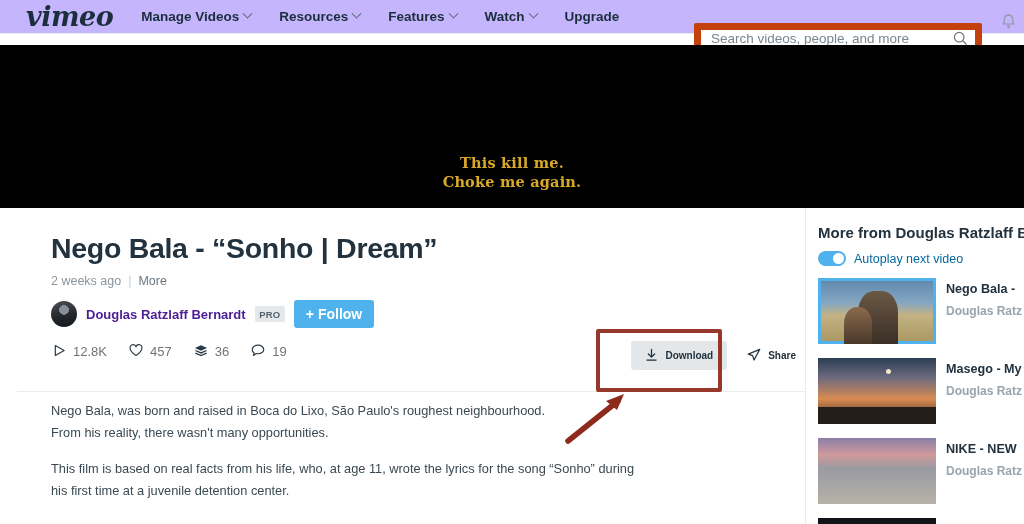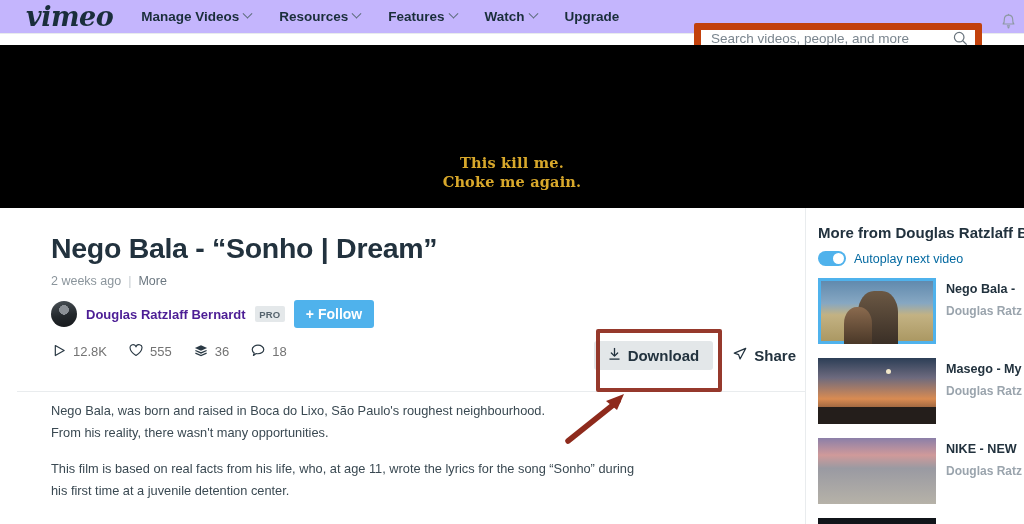--- a/index.html
+++ b/index.html
@@ -202,21 +202,21 @@
     align-items: center;
     gap: 6px;
   }
   .btn {
     display: flex;
     align-items: center;
     gap: 7px;
     height: 29px;
     padding: 0 14px;
     border-radius: 3px;
-    font-size: 15px;
+    font-size: 10px;
     font-weight: bold;
     color: #22323e;
     background: transparent;
     border: 0;
     cursor: pointer;
     font-family: "Liberation Sans", sans-serif;
     white-space: nowrap;
   }
   .btn.filled { background: #e3e7e9; }
 
@@ -431,41 +431,41 @@
         </span>
         <span>12.8K</span>
       </div>
 
       <div class="stat">
         <span>
           <svg width="14" height="13" viewBox="0 0 16 14">
             <path d="M8 12.6S1.3 8.4 1.3 4.5A3.2 3.2 0 0 1 8 2.9a3.2 3.2 0 0 1 6.7 1.6c0 3.9-6.7 8.1-6.7 8.1z" fill="none" stroke="#2b3a45" stroke-width="1.3" stroke-linejoin="round"></path>
           </svg>
         </span>
-        <span>555</span>
+        <span>457</span>
       </div>
 
       <div class="stat">
         <span>
           <svg width="14" height="13" viewBox="0 0 16 14">
             <path d="M8 1 15 4.1 8 7.2 1 4.1z" fill="#2b3a45"></path>
             <path d="M1.6 7 8 9.8 14.4 7" fill="none" stroke="#2b3a45" stroke-width="1.5"></path>
             <path d="M1.6 10 8 12.8 14.4 10" fill="none" stroke="#2b3a45" stroke-width="1.5"></path>
           </svg>
         </span>
         <span>36</span>
       </div>
 
       <div class="stat">
         <span>
           <svg width="14" height="13" viewBox="0 0 15 14">
             <path d="M7.5 1.3c3.4 0 6.2 2 6.2 4.6s-2.8 4.6-6.2 4.6c-.7 0-1.3-.1-1.9-.2l-3 2 .8-2.7C2.2 8.8 1.3 7.5 1.3 5.9c0-2.6 2.8-4.6 6.2-4.6z" fill="none" stroke="#2b3a45" stroke-width="1.3" stroke-linejoin="round"></path>
           </svg>
         </span>
-        <span>18</span>
+        <span>19</span>
       </div>
     </div>
 
     <div class="btns">
       <button class="btn filled">
         <span>
           <svg width="13" height="14" viewBox="0 0 14 15">
             <line x1="7" y1="1" x2="7" y2="9.6" stroke="#22323e" stroke-width="1.4"></line>
             <path d="M3.6 6.4 7 9.8l3.4-3.4" fill="none" stroke="#22323e" stroke-width="1.4" stroke-linejoin="round" stroke-linecap="round"></path>
             <line x1="1.6" y1="13" x2="12.4" y2="13" stroke="#22323e" stroke-width="1.4"></line>

